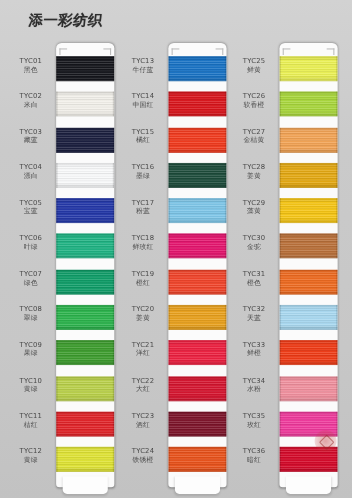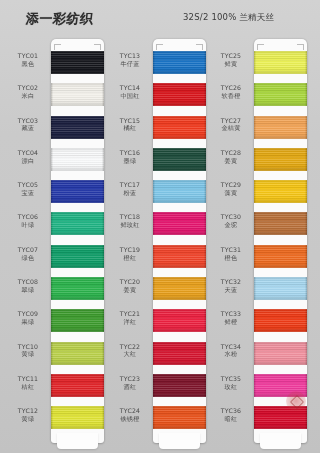--- a/index.html
+++ b/index.html
@@ -114,21 +114,20 @@
     border:1px solid rgba(150,40,40,.5);border-radius:1px;transform:rotate(45deg);
   }
 </style>
 </head>
 <body>
 
 <div class="page">
 
   <div class="header">
     <div class="brand">添一彩纺织</div>
-    <div class="spec">32S/2  100% 兰精天丝</div>
   </div>
 
   <div class="columns" id="columns">
       <div class="col col1">
         <div class="card">
           <span class="tick l"></span>
           <span class="tick r"></span>
           <span class="tick-v l"></span>
           <span class="tick-v r"></span>
           <div class="rows">

